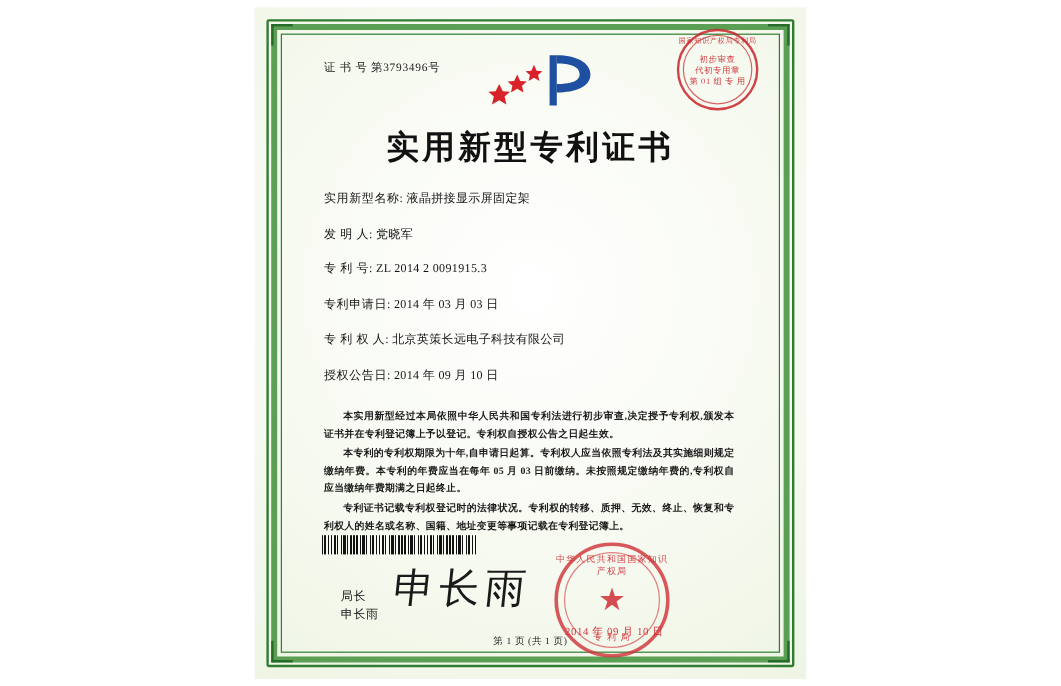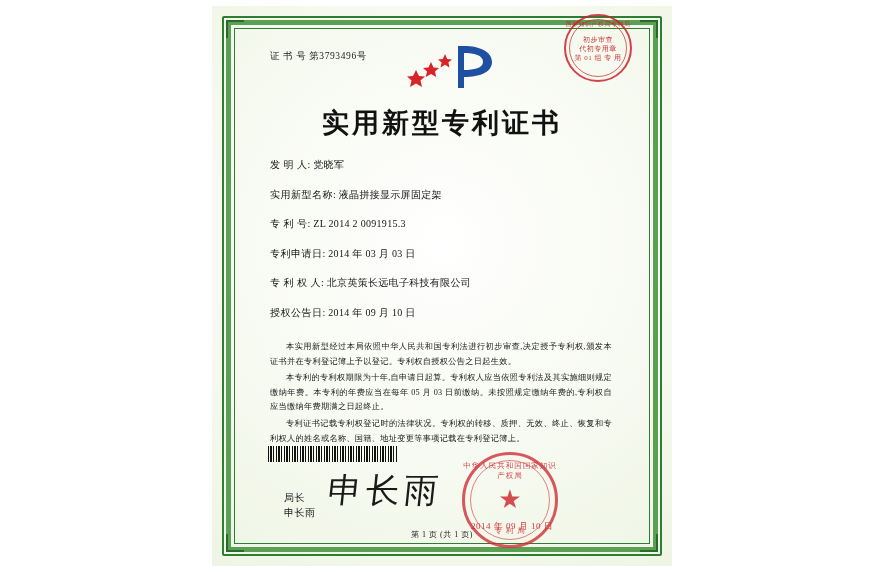--- a/index.html
+++ b/index.html
@@ -102,21 +102,21 @@
     font-size: 27px;
     font-weight: bold;
     letter-spacing: 3px;
     color: #111111;
   }
 
   
   .seal-top {
     position: absolute;
     right: 40px;
-    top: 8px;
+    top: 18px;
     width: 68px;
     height: 68px;
   }
   .seal-top .ring {
     position: absolute;
     inset: 0;
     border: 2px solid #c9232a;
     border-radius: 50%;
     opacity: 0.85;
   }
@@ -181,20 +181,21 @@
     width: 346px;
     font-size: 8.2px;
     line-height: 14.6px;
     color: #1a1a1a;
     text-align: justify;
     letter-spacing: 0.3px;
   }
   .body-text p {
     margin: 0 4px 2px 0;
     text-indent: 16px;
+    font-weight: bold;
   }
 
   
   .barcode {
     position: absolute;
     left: 56px;
     top: 440px;
     width: 130px;
     height: 16px;
     background: repeating-linear-gradient(
@@ -344,26 +345,26 @@
         <div>初步审查</div>
         <div>代初专用章</div>
         <div>第 01 组 专 用</div>
       </div>
     </div>
 
     <div class="main-title">实用新型专利证书</div>
 
     <div class="fields">
       <div class="field-row">
+        <span class="field-label">实用新型名称:</span>
+        <span class="field-value">液晶拼接显示屏固定架</span>
+      </div>
+      <div class="field-row">
         <span class="field-label">发 明 人:</span>
         <span class="field-value">党晓军</span>
-      </div>
-      <div class="field-row">
-        <span class="field-label">实用新型名称:</span>
-        <span class="field-value">液晶拼接显示屏固定架</span>
       </div>
       <div class="field-row">
         <span class="field-label">专 利 号:</span>
         <span class="field-value">ZL 2014 2 0091915.3</span>
       </div>
       <div class="field-row">
         <span class="field-label">专利申请日:</span>
         <span class="field-value">2014 年 03 月 03 日</span>
       </div>
       <div class="field-row">

